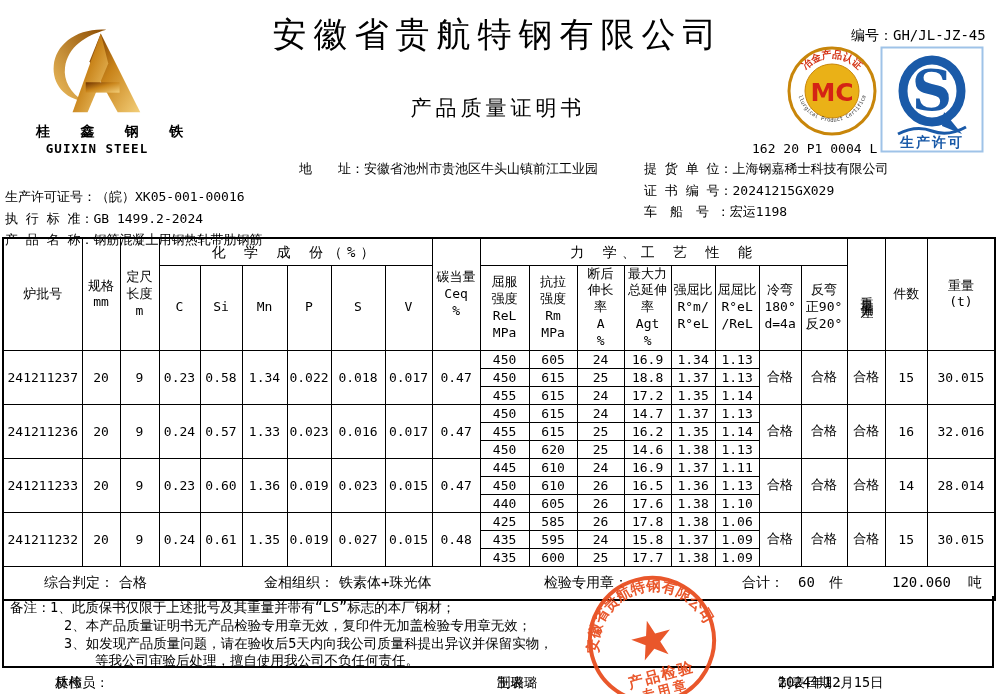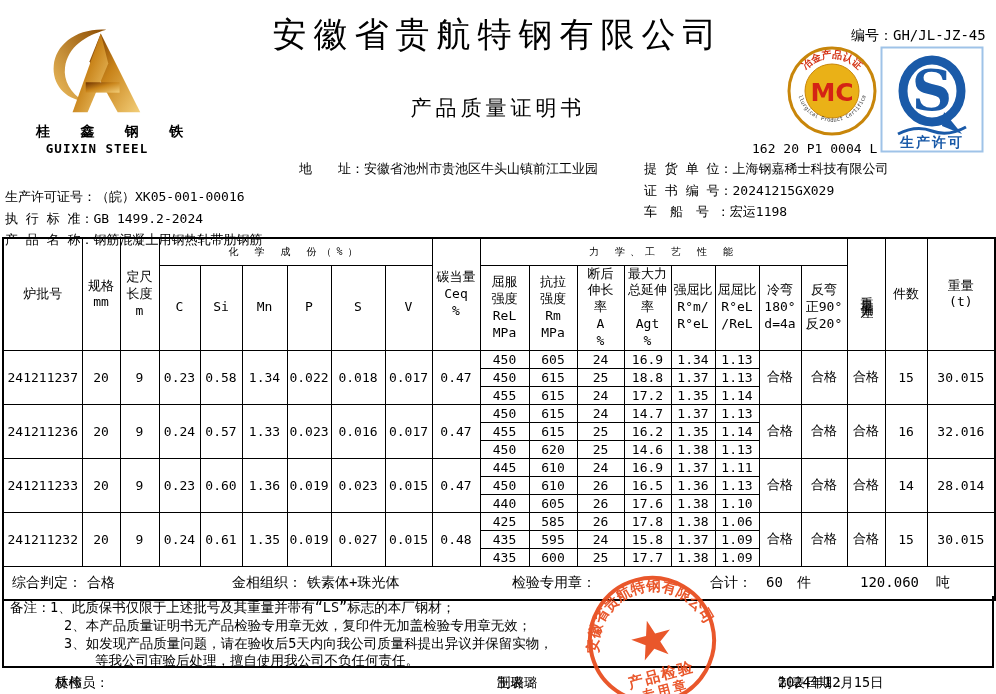--- a/index.html
+++ b/index.html
@@ -43,26 +43,26 @@
     font-size:13px;
   }
   table.main th, table.main td {
     border:1px solid #000; padding:0; text-align:center; vertical-align:middle;
     font-weight:normal; overflow:hidden;
   }
   table.main { border:2px solid #000; }
   thead th { white-space:pre-line; line-height:1.3; font-size:13px; }
   tr.band1 { height:27px; }
   tr.band2 { height:81px; }
-  .group-h { font-size:10px; letter-spacing:5px; }
+  .group-h { font-size:14px; letter-spacing:5px; }
   td.vtext, th.vtext { }
   .vspan { writing-mode:vertical-rl; text-orientation:upright; letter-spacing:3px; display:inline-block; }
   tbody tr { height:18px; }
   tr.summary-row { height:32px; }
-  tr.summary-row td { text-align:left; }
+  tr.summary-row td { text-align:left;padding-left:32px; }
   .summary-wrap { position:relative; width:100%; height:32px; font-size:14px; }
   .summary-wrap span { position:absolute; top:7px; white-space:nowrap; }
 
   
   .notes-box {
     top:596px; left:2px; width:992px; height:72px;
     border:2px solid #000; border-top:none;
     font-size:13.5px;
   }
   .notes-label { position:absolute; left:6px; top:3px; }

